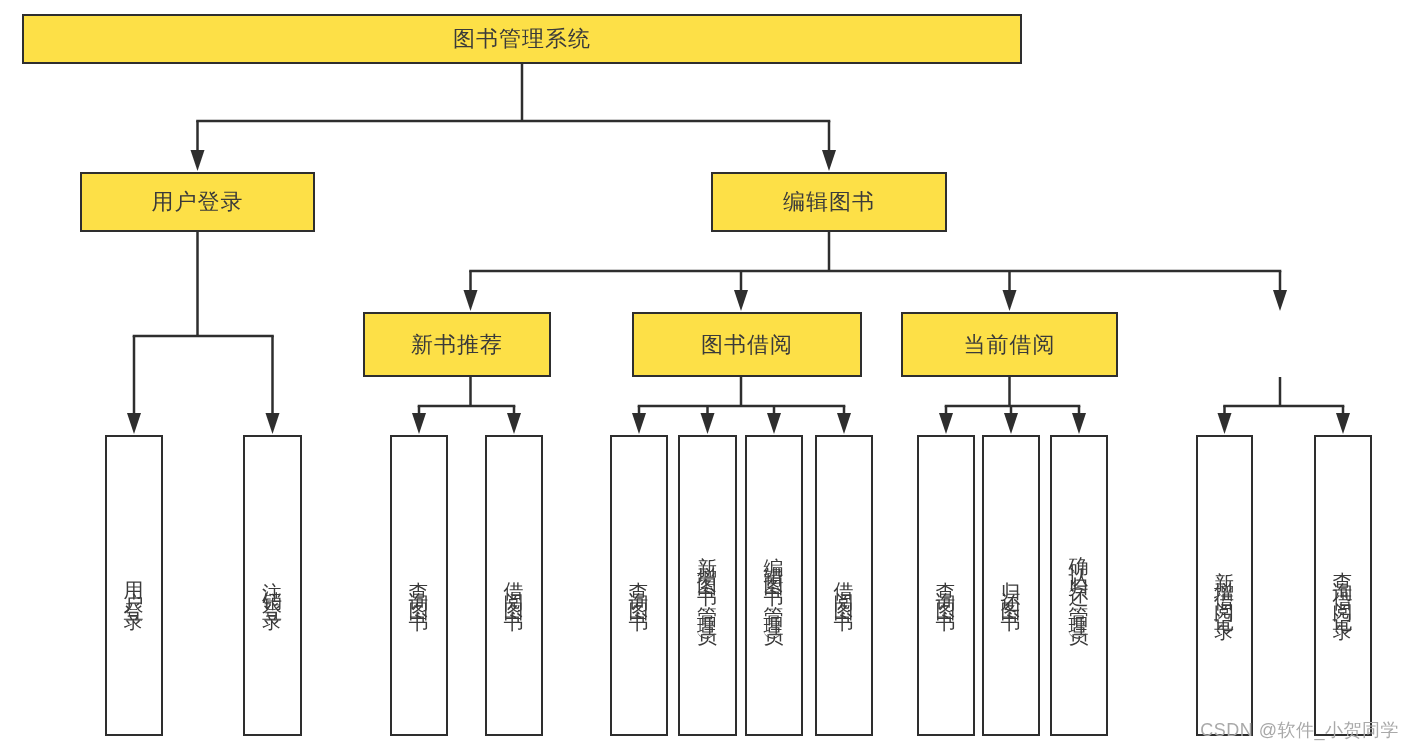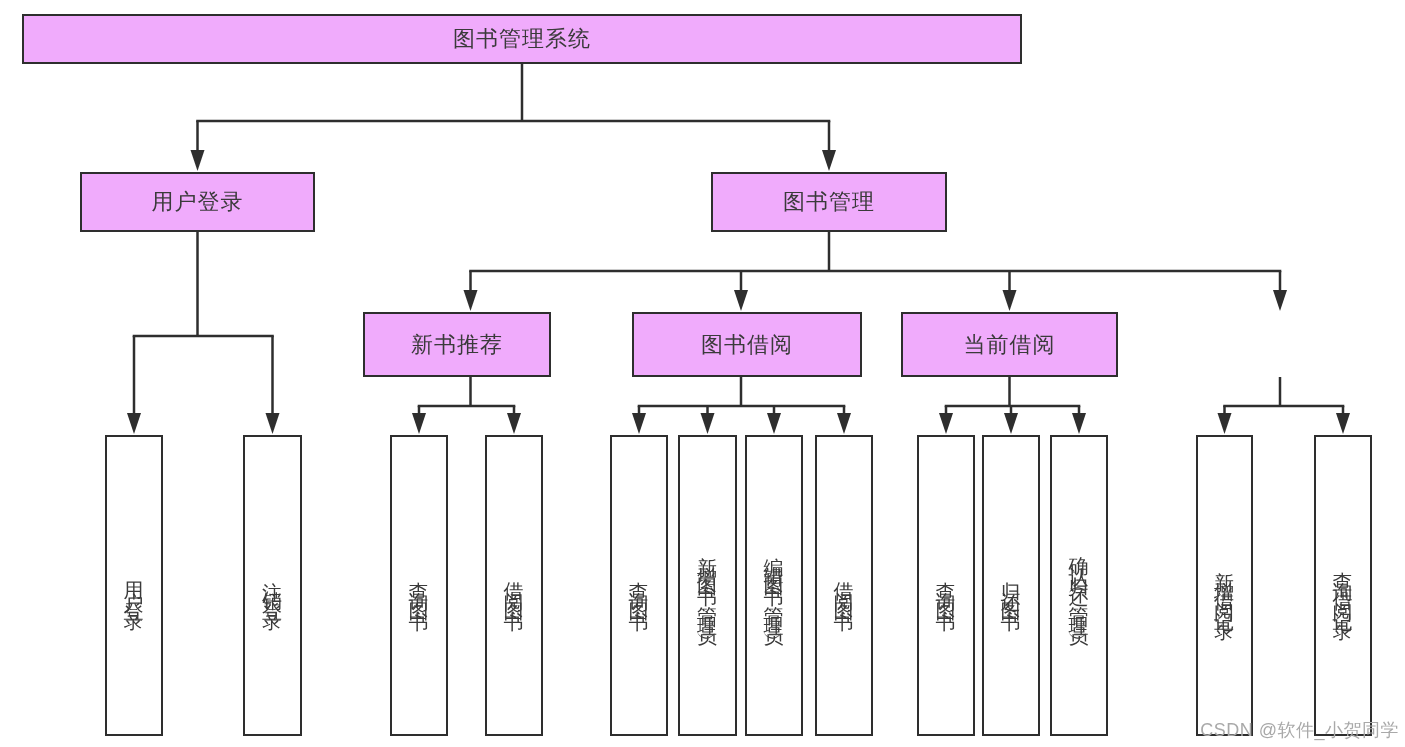--- a/index.html
+++ b/index.html
@@ -4,21 +4,21 @@
 <style>
   html,body{margin:0;padding:0;background:#fff;}
   .canvas{
     position:relative;width:1405px;height:747px;background:#fff;overflow:hidden;
     font-family:"Liberation Sans","DejaVu Sans",sans-serif;
   }
   .wires{position:absolute;left:0;top:0;width:1405px;height:747px;pointer-events:none;}
   .wires line{stroke:#2e2e2e;stroke-width:2.5;}
   .wires path{fill:#2e2e2e;stroke:none;}
   .box{
-    position:absolute;box-sizing:border-box;border:2.5px solid #2e2e2e;background:#f0abfc;
+    position:absolute;box-sizing:border-box;border:2.5px solid #2e2e2e;background:#fde047;
     display:flex;align-items:center;justify-content:center;
     color:#3a3a3a;font-size:22px;letter-spacing:1px;
   }
   .vbox{
     position:absolute;box-sizing:border-box;border:2.5px solid #2e2e2e;background:#fff;
     display:flex;align-items:center;justify-content:center;
     color:#3a3a3a;font-size:20px;
   }
   .vbox span{
     writing-mode:vertical-rl;text-orientation:mixed;
@@ -111,21 +111,21 @@
   </svg>
 
   <div class="box" style="left:22px;top:14px;width:1000px;height:50px;">
     <span>图书管理系统</span>
   </div>
 
   <div class="box" style="left:80px;top:172px;width:235px;height:60px;">
     <span>用户登录</span>
   </div>
   <div class="box" style="left:711px;top:172px;width:236px;height:60px;">
-    <span>图书管理</span>
+    <span>编辑图书</span>
   </div>
 
   <div class="box" style="left:363px;top:312px;width:188px;height:65px;">
     <span>新书推荐</span>
   </div>
   <div class="box" style="left:632px;top:312px;width:230px;height:65px;">
     <span>图书借阅</span>
   </div>
   <div class="box" style="left:901px;top:312px;width:217px;height:65px;justify-content:center;">
     <span>当前借阅</span>

